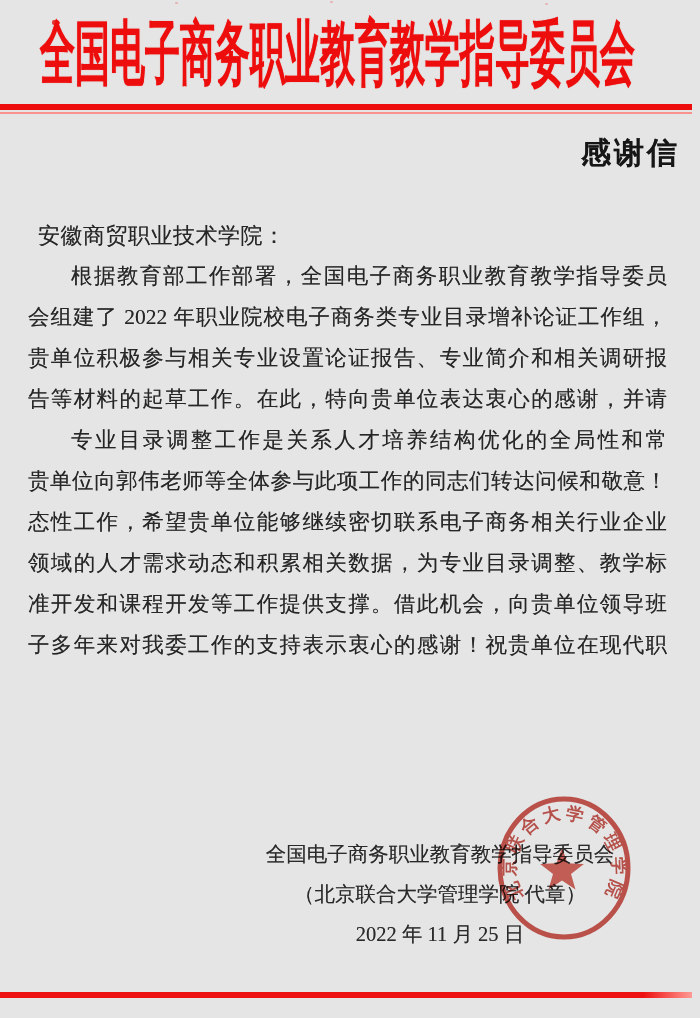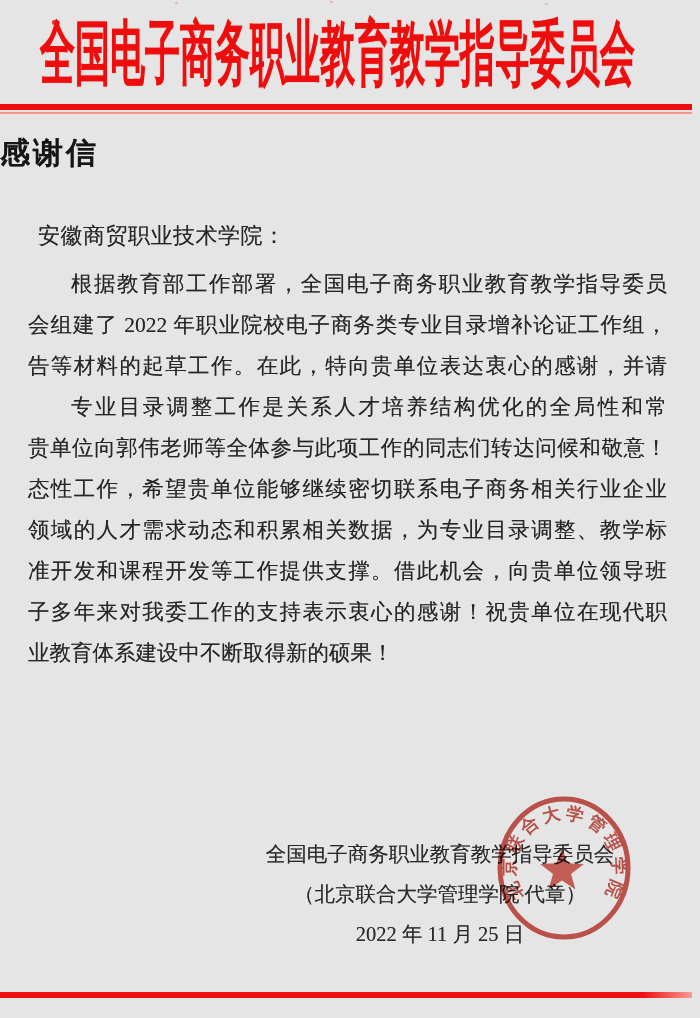--- a/index.html
+++ b/index.html
@@ -20,33 +20,33 @@
     font-family:"Liberation Sans", sans-serif;
     font-weight:900;font-size:35px;line-height:35px;letter-spacing:0px;
     color:#ee0d0d;white-space:nowrap;
     transform:scaleY(2.0);transform-origin:left top;
     text-shadow:0 0 .6px rgba(238,13,13,.7);
   }
   .rule-thick{position:absolute;left:0;top:104px;width:692px;height:6px;background:#ee0d0d;}
   .rule-thin{position:absolute;left:0;top:112px;width:692px;height:2px;background:#f8928c;}
 
   .title{
-    position:absolute;left:0;top:133px;width:680px;text-align:left;
+    position:absolute;left:0;top:133px;width:680px;text-align:right;
     font-family:Liberation Mono, monospace;font-weight:bold;
     font-size:30px;letter-spacing:3px;color:#161616;
     text-shadow:0 0 .6px rgba(20,20,20,.55);
   }
 
   .salutation{
     position:absolute;left:38px;top:221px;
     font-size:22px;color:#262626;letter-spacing:.5px;
     text-shadow:0 0 .5px rgba(40,40,40,.55);
   }
 
-  .body-block{position:absolute;left:28px;top:264px;width:639px;}
+  .body-block{position:absolute;left:28px;top:256px;width:639px;}
   .bl{
     height:41px;line-height:41px;font-size:21.5px;color:#262626;
     text-align:justify;text-align-last:justify;text-justify:inter-character;
     box-sizing:border-box;white-space:nowrap0;
     text-shadow:0 0 .5px rgba(40,40,40,.55);
   }
   .bl.indent{padding-left:43px;}
   .bl.para-end{text-align-last:left;}
 
   .sig{position:absolute;left:190px;top:834px;width:500px;text-align:center;}
@@ -79,28 +79,28 @@
   <div class="rule-thick"></div>
   <div class="rule-thin"></div>
 
   <div class="title">感谢信</div>
 
   <div class="salutation">安徽商贸职业技术学院：</div>
 
   <div class="body-block">
     <div class="bl indent">根据教育部工作部署，全国电子商务职业教育教学指导委员</div>
     <div class="bl">会组建了 2022 年职业院校电子商务类专业目录增补论证工作组，</div>
+    <div class="bl">贵单位积极参与相关专业设置论证报告、专业简介和相关调研报</div>
     <div class="bl">告等材料的起草工作。在此，特向贵单位表达衷心的感谢，并请</div>
     <div class="bl indent">专业目录调整工作是关系人才培养结构优化的全局性和常</div>
     <div class="bl">贵单位向郭伟老师等全体参与此项工作的同志们转达问候和敬意！</div>
     <div class="bl">态性工作，希望贵单位能够继续密切联系电子商务相关行业企业</div>
     <div class="bl">领域的人才需求动态和积累相关数据，为专业目录调整、教学标</div>
     <div class="bl">准开发和课程开发等工作提供支撑。借此机会，向贵单位领导班</div>
     <div class="bl">子多年来对我委工作的支持表示衷心的感谢！祝贵单位在现代职</div>
-    <div class="bl para-end">业教育体系建设中不断取得新的硕果！</div>
   </div>
 
   <div class="sig">
     <div>全国电子商务职业教育教学指导委员会</div>
     <div>（北京联合大学管理学院 代章）</div>
     <div>2022 年 11 月 25 日</div>
   </div>
 
   <svg class="seal" viewBox="0 0 160 164">
     <defs>

